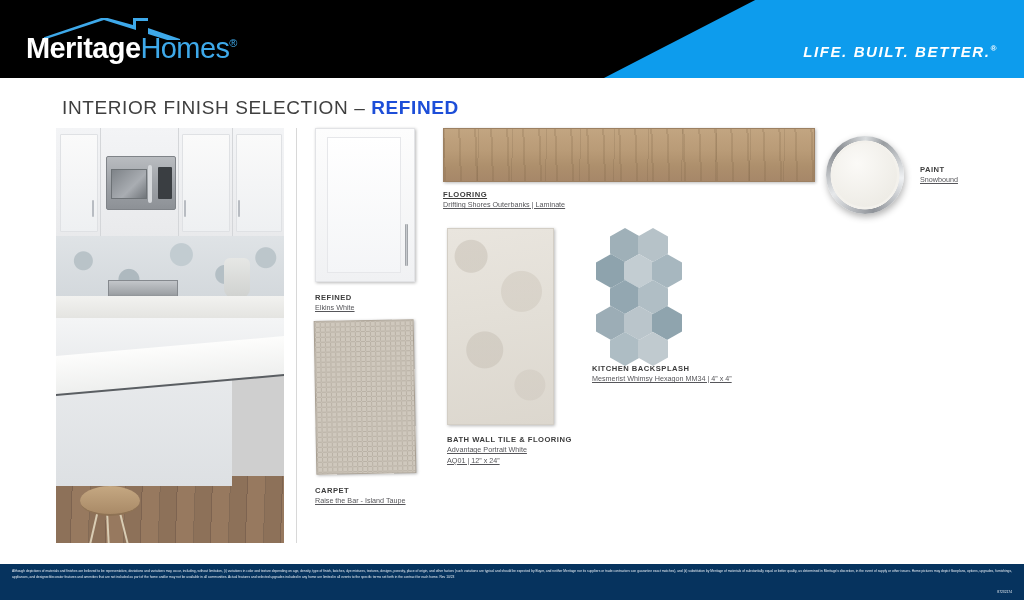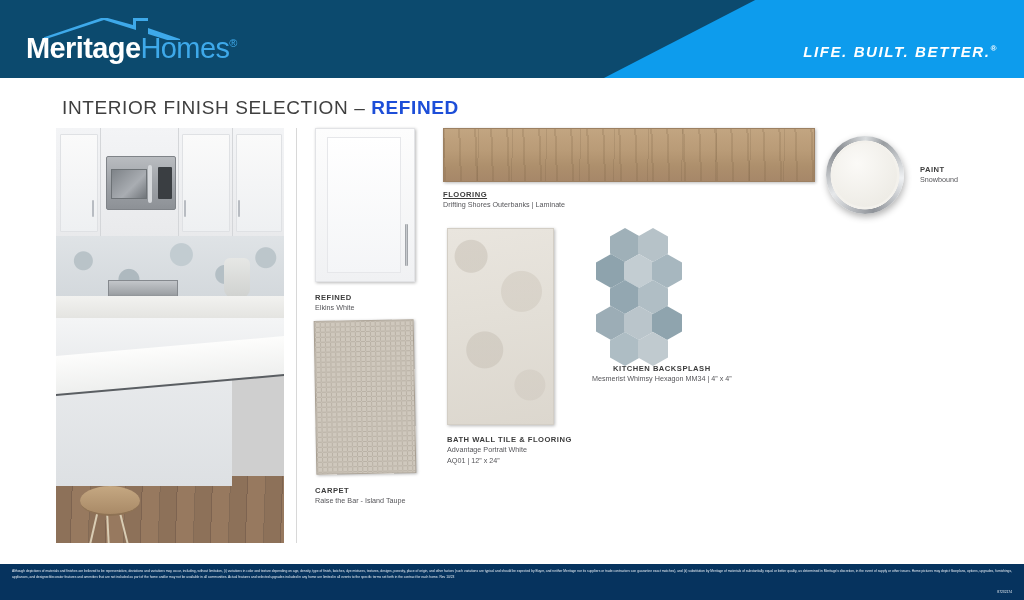--- a/index.html
+++ b/index.html
@@ -12,21 +12,21 @@
   #board {
     position: relative;
     width: 1024px; height: 600px;
     background: #ffffff;
   }
 
   
   .header {
     position: absolute; left: 0; top: 0;
     width: 1024px; height: 78px;
-    background: #0c4a6e;
+    background: #000000;
     overflow: hidden;
   }
   .header-diagonal {
     position: absolute; right: 0; top: 0;
     width: 420px; height: 78px;
     background: #0d9ced;
     clip-path: polygon(36% 0, 100% 0, 100% 100%, 0 100%);
   }
   .logo-wrap {
     position: absolute; left: 26px; top: 18px;
@@ -192,20 +192,21 @@
     box-shadow: 1px 1px 3px rgba(0,0,0,0.28);
   }
   .label-title {
     font-size: 7.6px; font-weight: bold; color: #3c3c3c;
     letter-spacing: 0.5px; line-height: 1.45;
     white-space: nowrap;
   }
   .label-sub {
     font-size: 7.2px; color: #56565a; line-height: 1.5;
     white-space: nowrap;
+    text-decoration: underline;
   }
 
   
   .cab-door {
     position: relative; width: 98px; height: 152px;
     background: linear-gradient(180deg,#fdfdfd,#f0f1f3);
     border: 1px solid #e2e3e6;
   }
   .cab-inner {
     position: absolute; left: 11px; top: 8px; right: 13px; bottom: 8px;
@@ -420,21 +421,21 @@
       <div class="hex" style="left:32px; top:26px;  background:#c3cdd2;"></div>
       <div class="hex" style="left:60px; top:26px;  background:#a7b7bf;"></div>
       <div class="hex" style="left:18px; top:52px;  background:#93a7b1;"></div>
       <div class="hex" style="left:46px; top:52px;  background:#b0bec5;"></div>
       <div class="hex" style="left:4px;  top:78px;  background:#9cadb6;"></div>
       <div class="hex" style="left:32px; top:78px;  background:#bac5cb;"></div>
       <div class="hex" style="left:60px; top:78px;  background:#8fa4ae;"></div>
       <div class="hex" style="left:18px; top:104px; background:#aebdc4;"></div>
       <div class="hex" style="left:46px; top:104px; background:#c0cacf;"></div>
     </div>
-    <div class="label-title" style="margin-top:7px;text-align:center;">KITCHEN BACKSPLASH</div>
+    <div class="label-title" style="margin-top:7px;">KITCHEN BACKSPLASH</div>
     <div class="label-sub">Mesmerist Whimsy Hexagon MM34  |  4” x 4”</div>
   </div>
 
 
   <div class="swatch" style="left:315px; top:320px;">
     <div class="carpet shadow-box"></div>
     <div class="label-title" style="margin-top:11px;">CARPET</div>
     <div class="label-sub">Raise the Bar - Island Taupe</div>
   </div>
 

